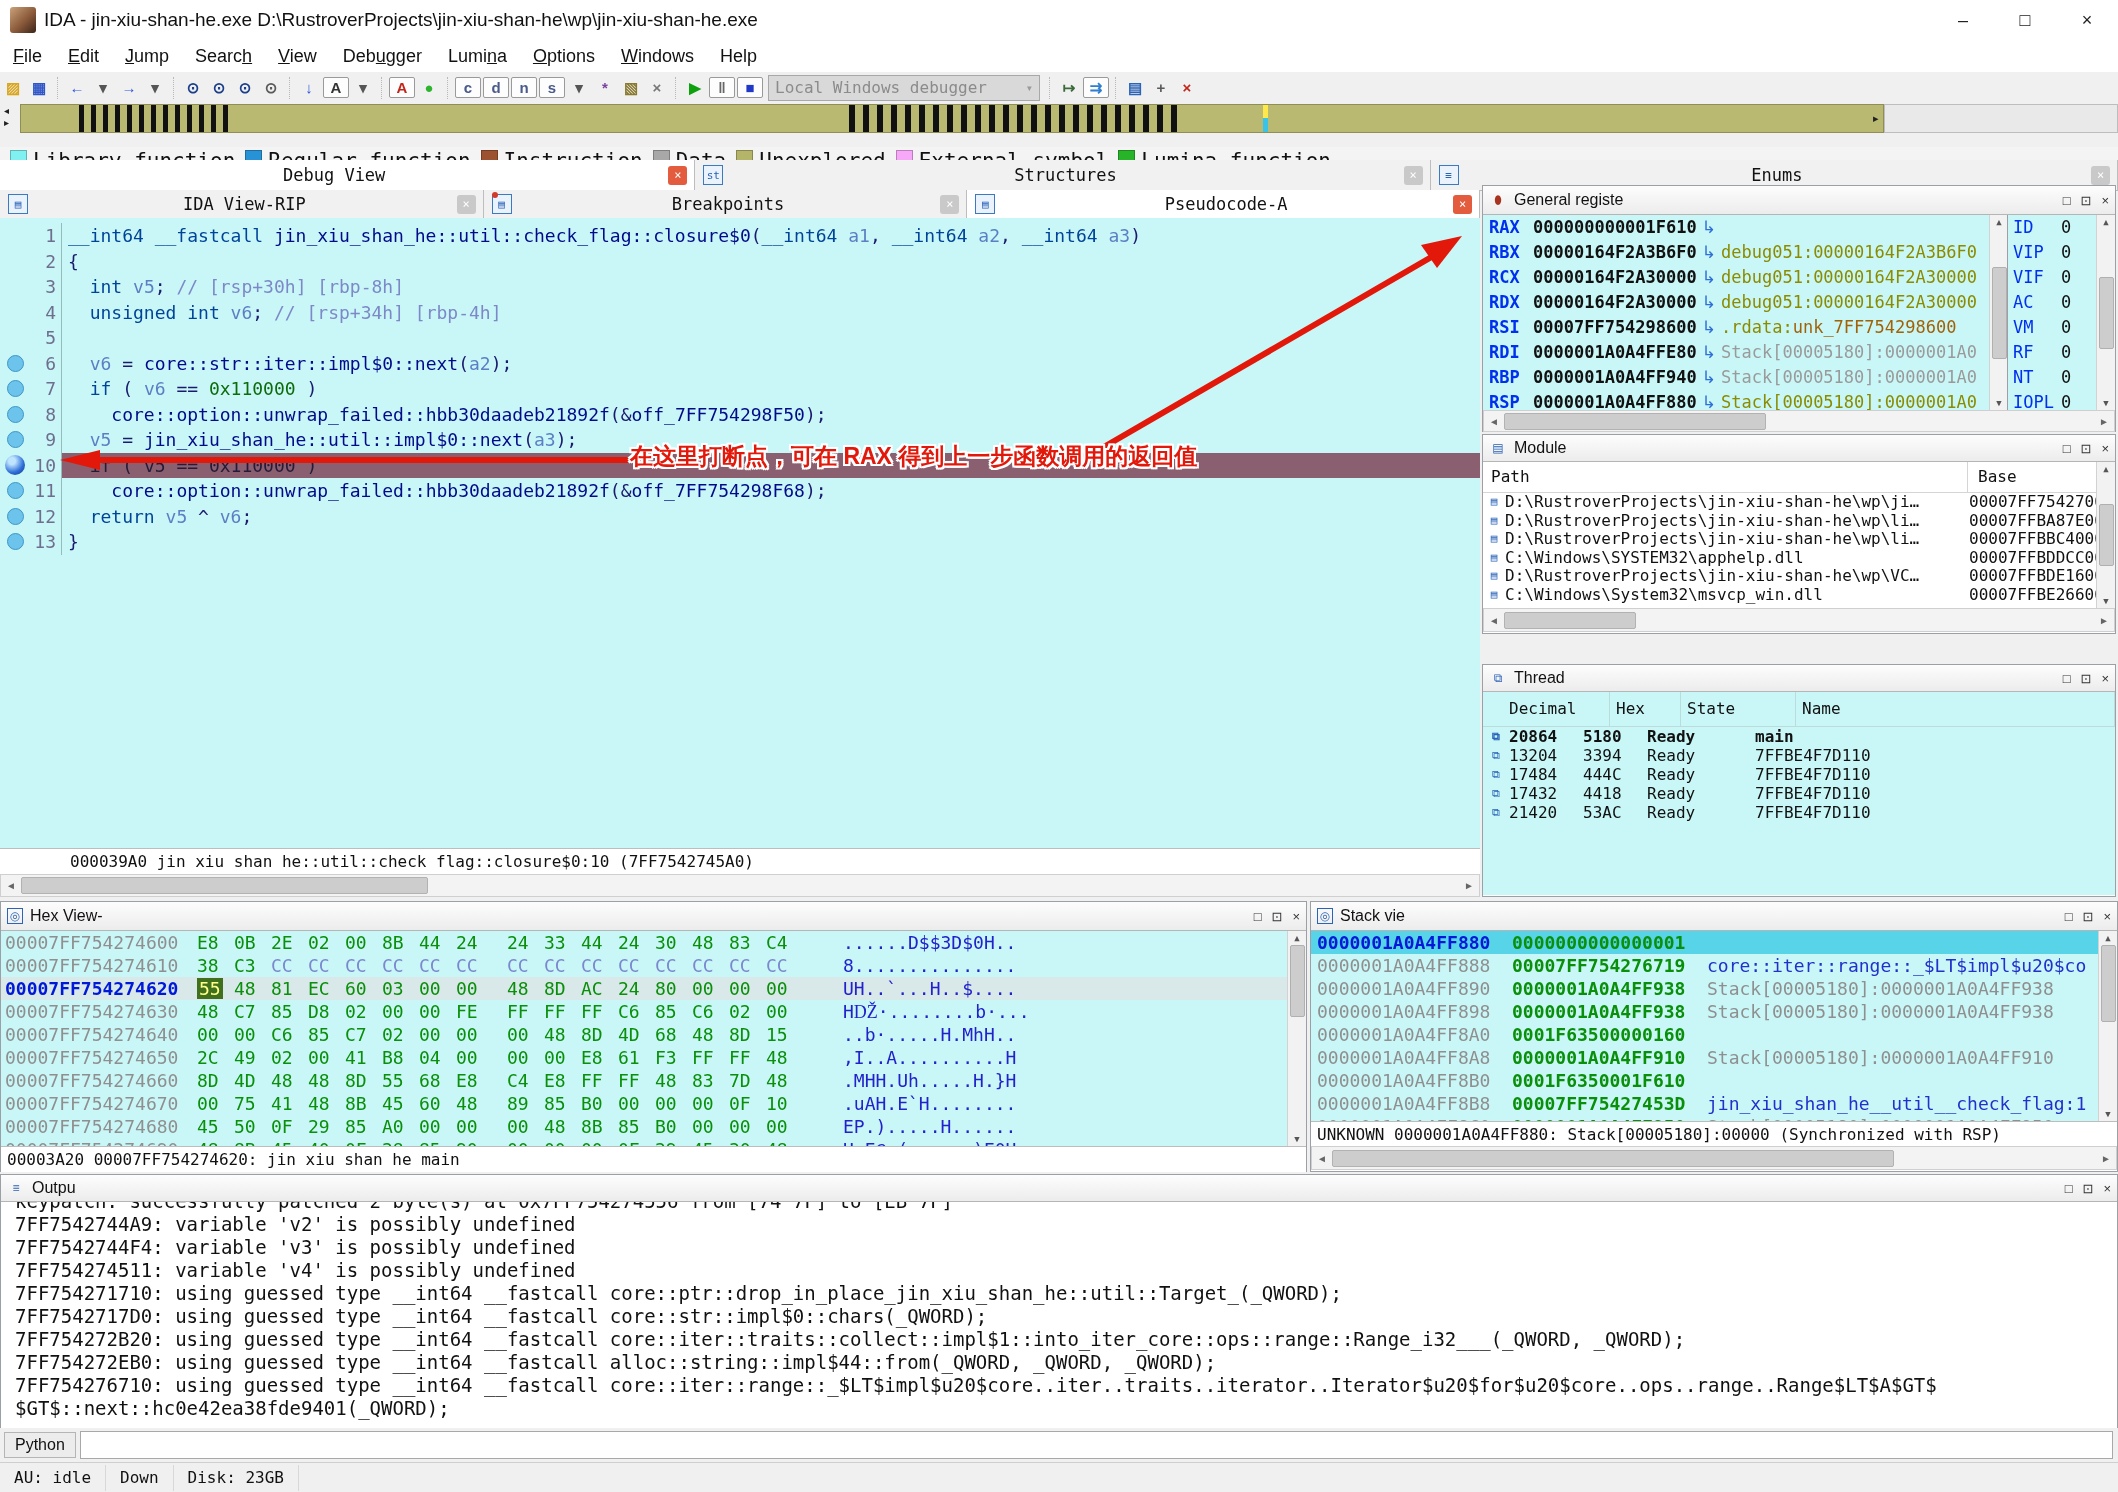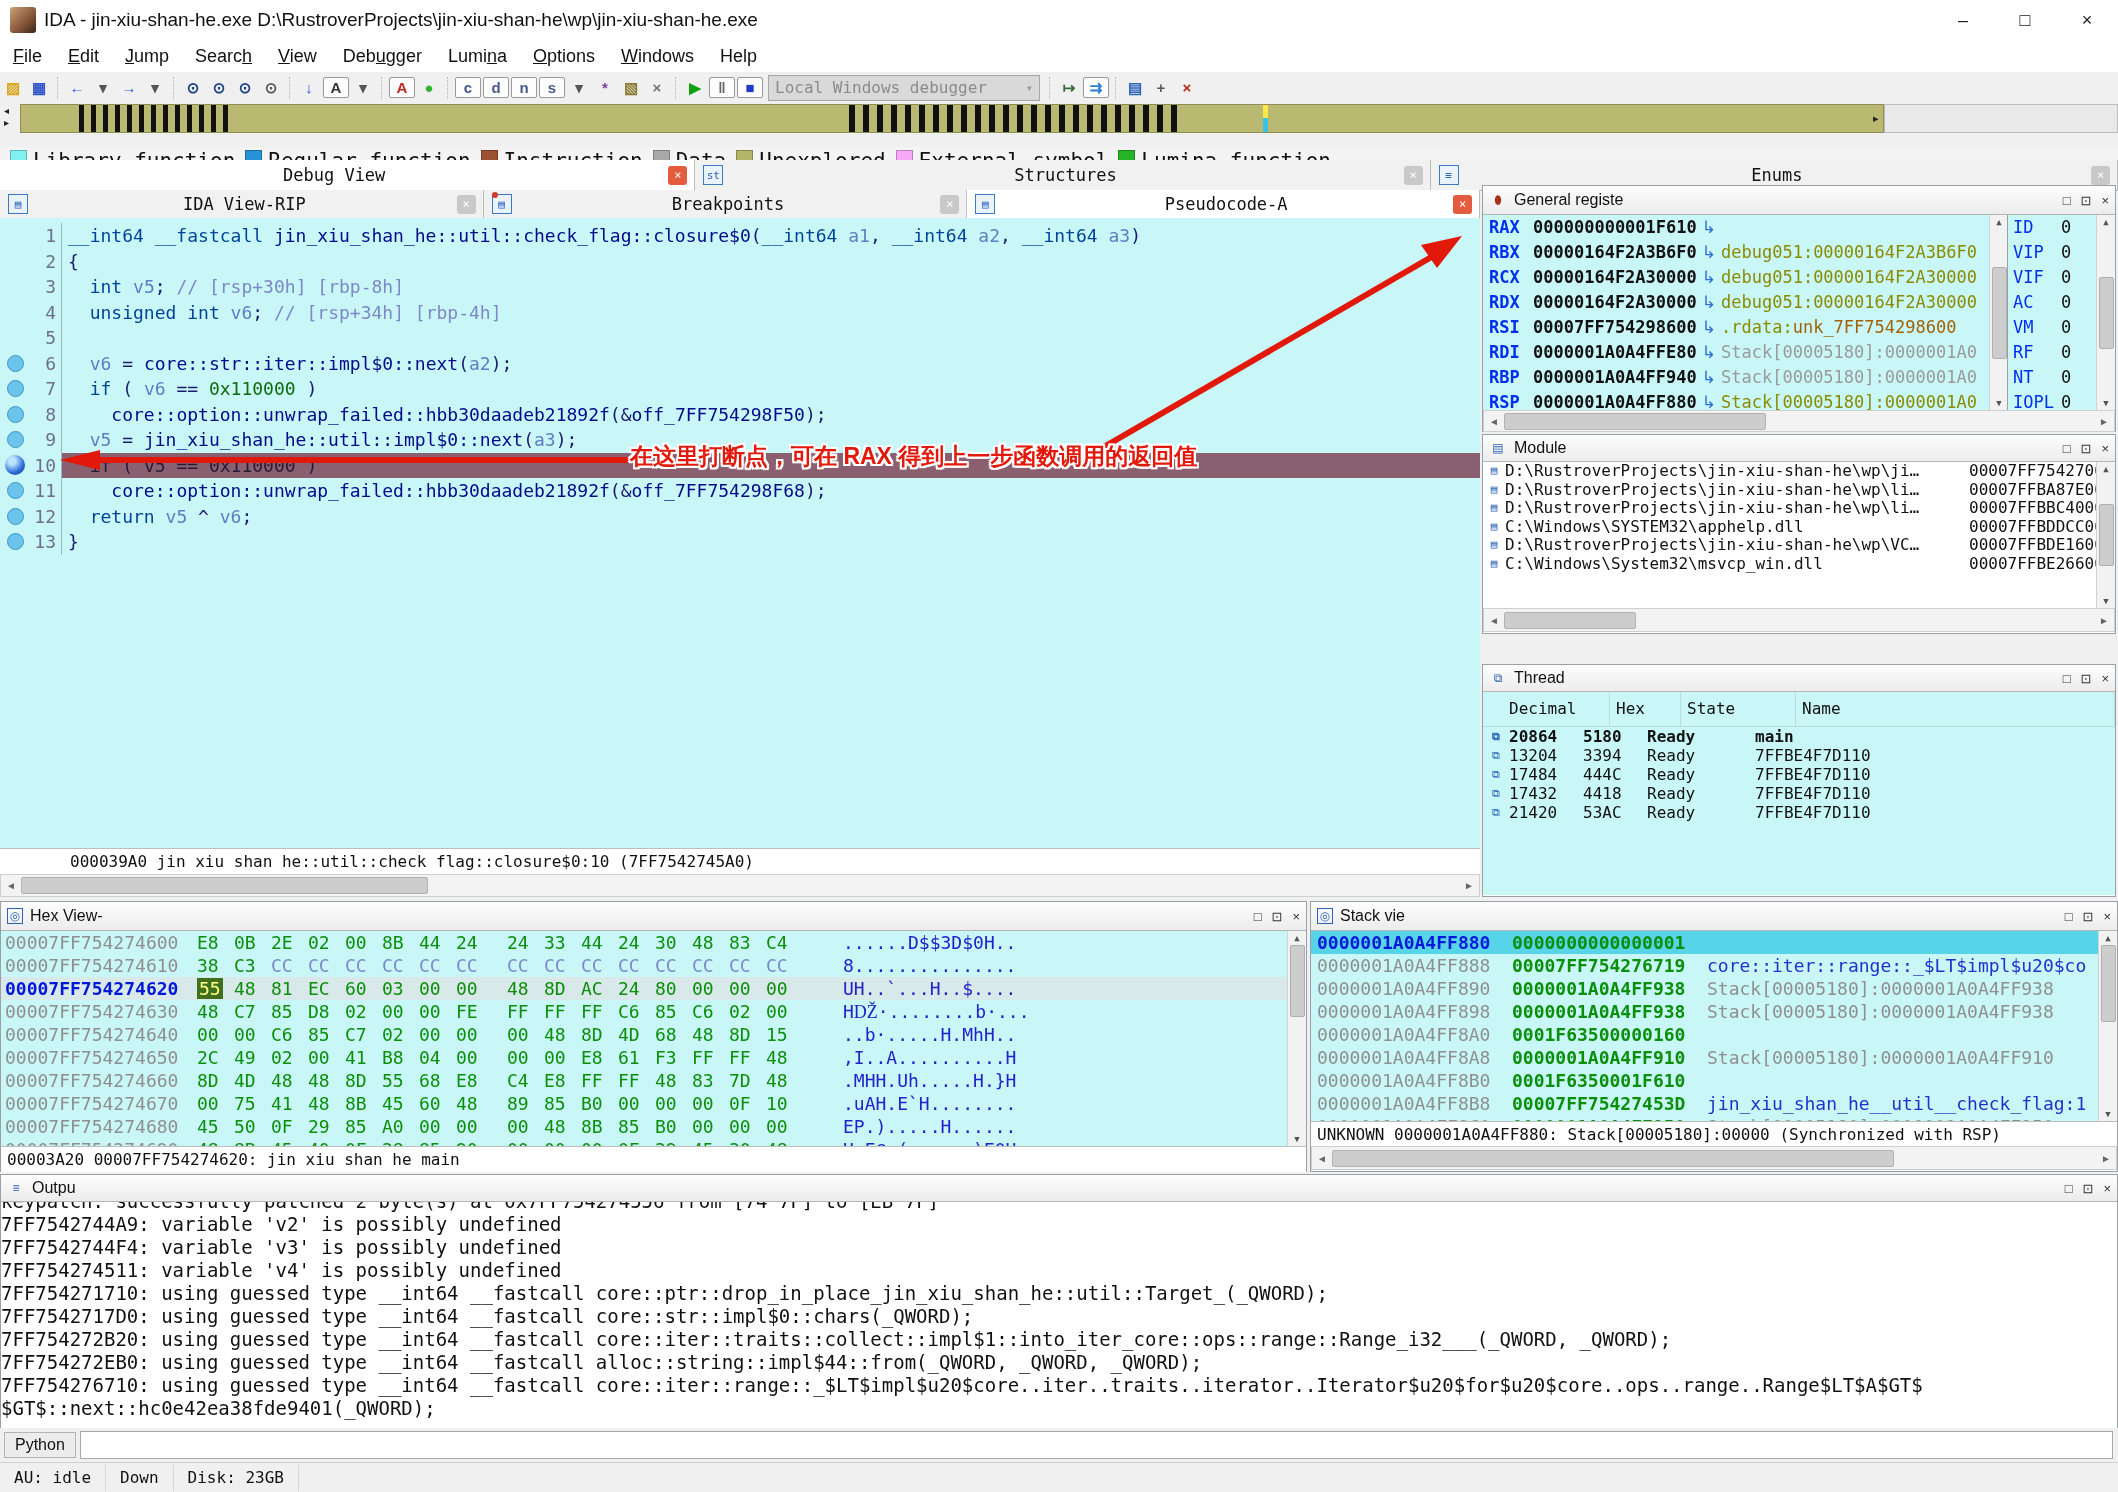--- a/index.html
+++ b/index.html
@@ -458,20 +458,24 @@
   <div class="ptitle" style="height:26px;">
     <span class="pticon" style="color:#2a63b8;">▤</span>
     <span>Module</span>
     <span class="pbtns">
         <span>□</span>
         <span>⊡</span>
         <span>×</span>
       </span>
   </div>
   <div class="pbody" style="height:146px;background:#fff;" id="modBody">
+    <div class="mod-head">
+      <span class="c1">Path</span>
+      <span style="padding-left:10px;">Base</span>
+    </div>
     <div id="moduleRows">
         <div class="mod-row">
           <span class="mico">▤</span>
           <span class="mpath">D:\RustroverProjects\jin-xiu-shan-he\wp\ji…</span>
           <span class="mbase">00007FF7542700</span>
         </div>
         <div class="mod-row">
           <span class="mico">▤</span>
           <span class="mpath">D:\RustroverProjects\jin-xiu-shan-he\wp\li…</span>
           <span class="mbase">00007FFBA87E00</span>
@@ -640,21 +644,21 @@
 <div class="panel" style="left:0;top:1174px;width:2118px;height:254px;">
   <div class="ptitle" style="height:26px;">
     <span class="pticon" style="color:#2a63b8;">≡</span>
     <span>Outpu</span>
     <span class="pbtns">
         <span>□</span>
         <span>⊡</span>
         <span>×</span>
       </span>
   </div>
-  <div id="outBody" style="height: 226px; padding-left: 0;">
+  <div id="outBody" style="height: 226px; padding-left: 14px;">
       <div style="margin-top: -12px;">
         <div class="outline">keypatch: successfully patched 2 byte(s) at 0x7FF754274556 from [74 7F] to [EB 7F]</div>
         <div class="outline">7FF7542744A9: variable 'v2' is possibly undefined</div>
         <div class="outline">7FF7542744F4: variable 'v3' is possibly undefined</div>
         <div class="outline">7FF754274511: variable 'v4' is possibly undefined</div>
         <div class="outline">7FF754271710: using guessed type __int64 __fastcall core::ptr::drop_in_place_jin_xiu_shan_he::util::Target_(_QWORD);</div>
         <div class="outline">7FF7542717D0: using guessed type __int64 __fastcall core::str::impl$0::chars(_QWORD);</div>
         <div class="outline">7FF754272B20: using guessed type __int64 __fastcall core::iter::traits::collect::impl$1::into_iter_core::ops::range::Range_i32___(_QWORD, _QWORD);</div>
         <div class="outline">7FF754272EB0: using guessed type __int64 __fastcall alloc::string::impl$44::from(_QWORD, _QWORD, _QWORD);</div>
         <div class="outline">7FF754276710: using guessed type __int64 __fastcall core::iter::range::_$LT$impl$u20$core..iter..traits..iterator..Iterator$u20$for$u20$core..ops..range..Range$LT$A$GT$</div>

